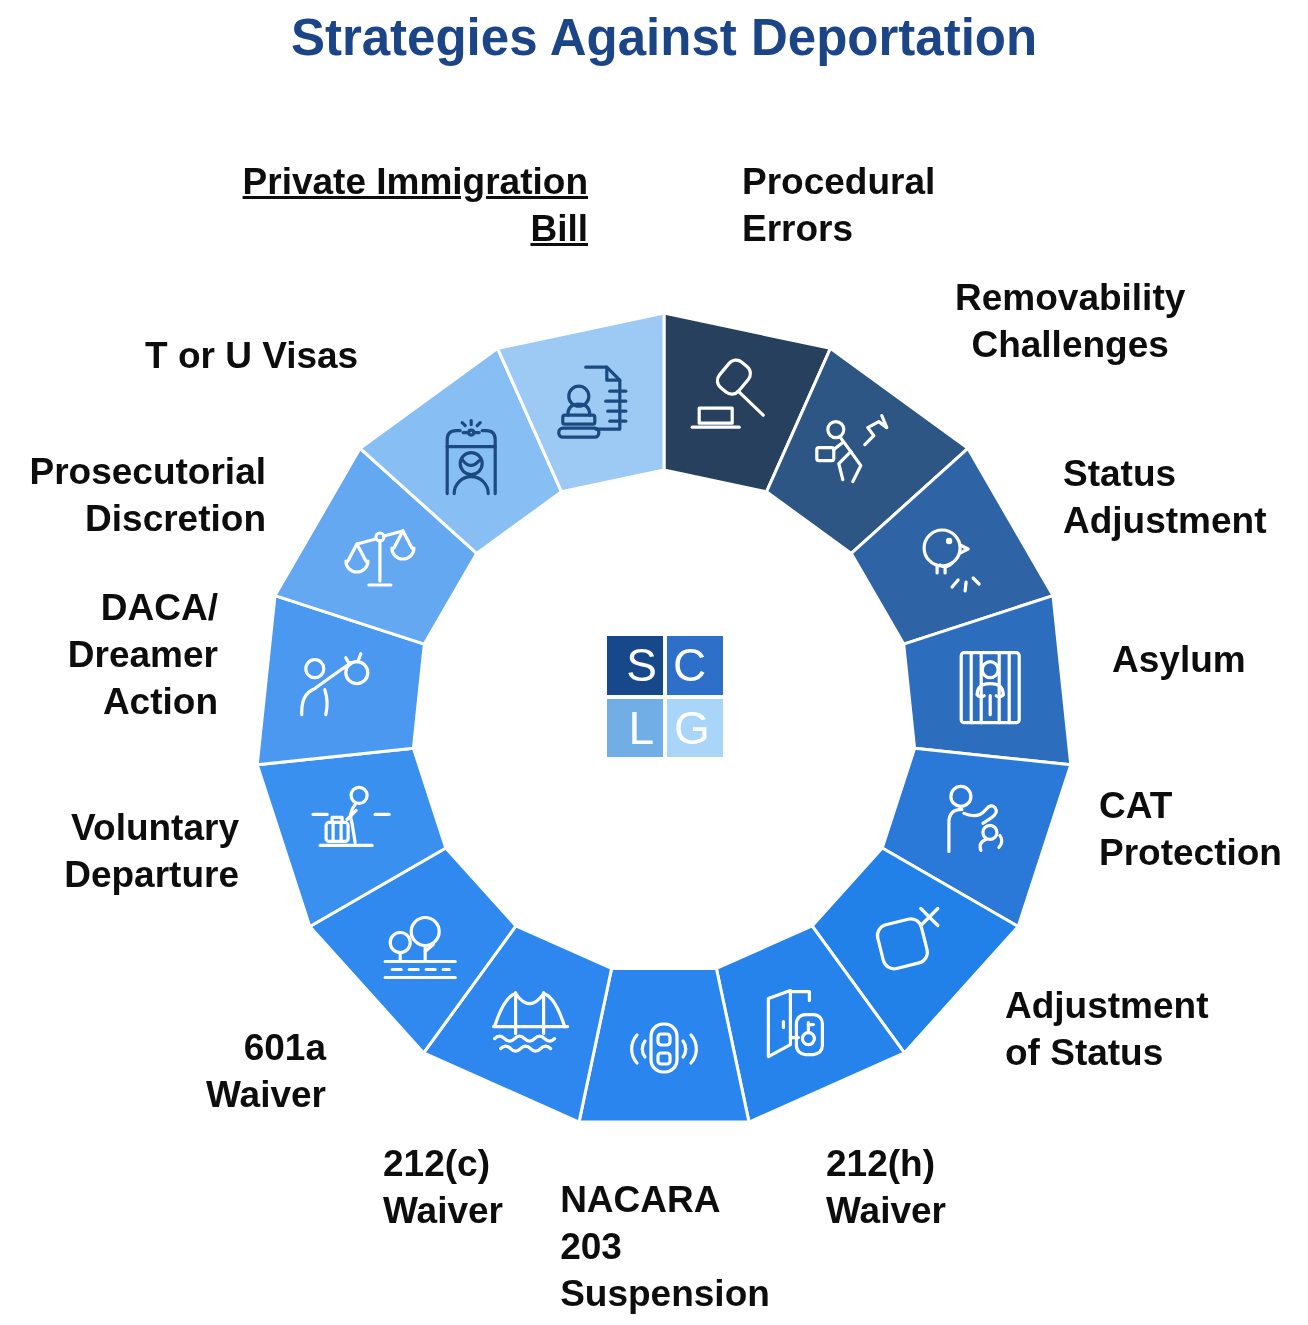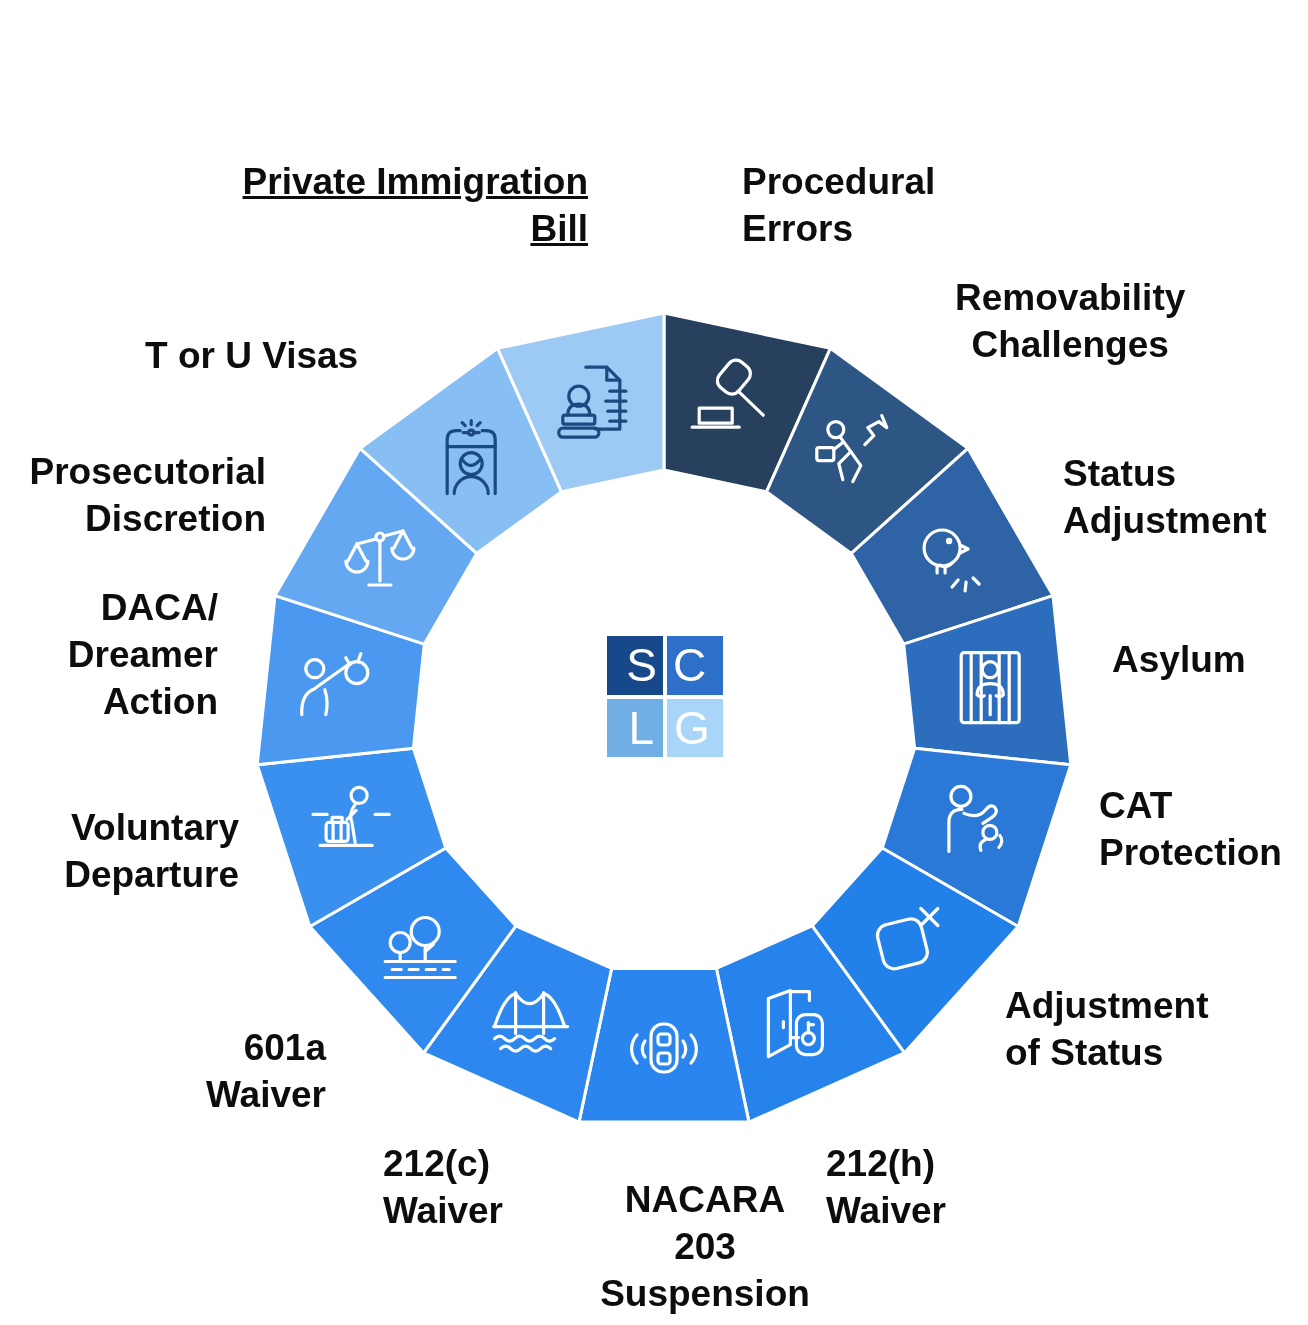--- a/index.html
+++ b/index.html
@@ -17,20 +17,21 @@
   .logo-cell.q1{justify-content:flex-start;padding-left:6px;}
   .logo-cell.q2{justify-content:flex-end;padding-right:9px;}
   .logo-cell.q3{justify-content:flex-start;padding-left:7px;}
   .copyright{position:absolute;top:762px;left:664px;transform:translateX(-50%);
              text-align:center;font-size:21px;line-height:28px;color:#555555;white-space:nowrap;}
 </style>
 </head>
 <body>
 
 <div class="canvas">
+  <div class="title" style="color: rgb(28, 69, 136);">Strategies Against Deportation</div>
 
   <svg id="wheel-svg" width="1308" height="1325" viewBox="0 0 1308 1325">
       <polygon points="664.0,313.0 830.4,348.4 766.5,491.8 664.0,470.0" fill="#26405d" stroke="#ffffff" stroke-width="3" stroke-linejoin="round"></polygon>
       <polygon points="830.4,348.4 967.9,448.3 851.3,553.4 766.5,491.8" fill="#2d5685" stroke="#ffffff" stroke-width="3" stroke-linejoin="round"></polygon>
       <polygon points="967.9,448.3 1053.0,595.6 903.7,644.1 851.3,553.4" fill="#2e63a6" stroke="#ffffff" stroke-width="3" stroke-linejoin="round"></polygon>
       <polygon points="1053.0,595.6 1070.8,764.8 914.6,748.3 903.7,644.1" fill="#2d6dbd" stroke="#ffffff" stroke-width="3" stroke-linejoin="round"></polygon>
       <polygon points="1070.8,764.8 1018.2,926.5 882.2,848.0 914.6,748.3" fill="#2a78d8" stroke="#ffffff" stroke-width="3" stroke-linejoin="round"></polygon>
       <polygon points="1018.2,926.5 904.4,1052.9 812.1,925.9 882.2,848.0" fill="#2280e9" stroke="#ffffff" stroke-width="3" stroke-linejoin="round"></polygon>
       <polygon points="904.4,1052.9 749.0,1122.1 716.4,968.5 812.1,925.9" fill="#2683ec" stroke="#ffffff" stroke-width="3" stroke-linejoin="round"></polygon>
       <polygon points="749.0,1122.1 579.0,1122.1 611.6,968.5 716.4,968.5" fill="#2b85ee" stroke="#ffffff" stroke-width="3" stroke-linejoin="round"></polygon>
@@ -198,21 +199,21 @@
 Challenges</div>
       <div class="seg-label" style="top: 450px; left: 1063px;">Status
 Adjustment</div>
       <div class="seg-label" style="top: 636px; left: 1112px;">Asylum</div>
       <div class="seg-label" style="top: 782px; left: 1099px;">CAT
 Protection</div>
       <div class="seg-label" style="top: 982px; left: 1005px;">Adjustment
 of Status</div>
       <div class="seg-label" style="top: 1140px; left: 886px; transform: translateX(-50%); text-align: left;">212(h)
 Waiver</div>
-      <div class="seg-label" style="top: 1176px; left: 665px; transform: translateX(-50%); text-align: center; margin-left: 40px;">NACARA
+      <div class="seg-label" style="top: 1176px; left: 665px; transform: translateX(-50%); text-align: left;">NACARA
 203
 Suspension</div>
       <div class="seg-label" style="top: 1140px; left: 443px; transform: translateX(-50%); ">212(c)
 Waiver</div>
       <div class="seg-label" style="top: 984px; right: 982px; text-align: right; margin-top: 40px;">601a
 Waiver</div>
       <div class="seg-label" style="top: 804px; right: 1069px; text-align: right;">Voluntary
 Departure</div>
       <div class="seg-label" style="top: 584px; right: 1090px; text-align: right;">DACA/
 Dreamer

